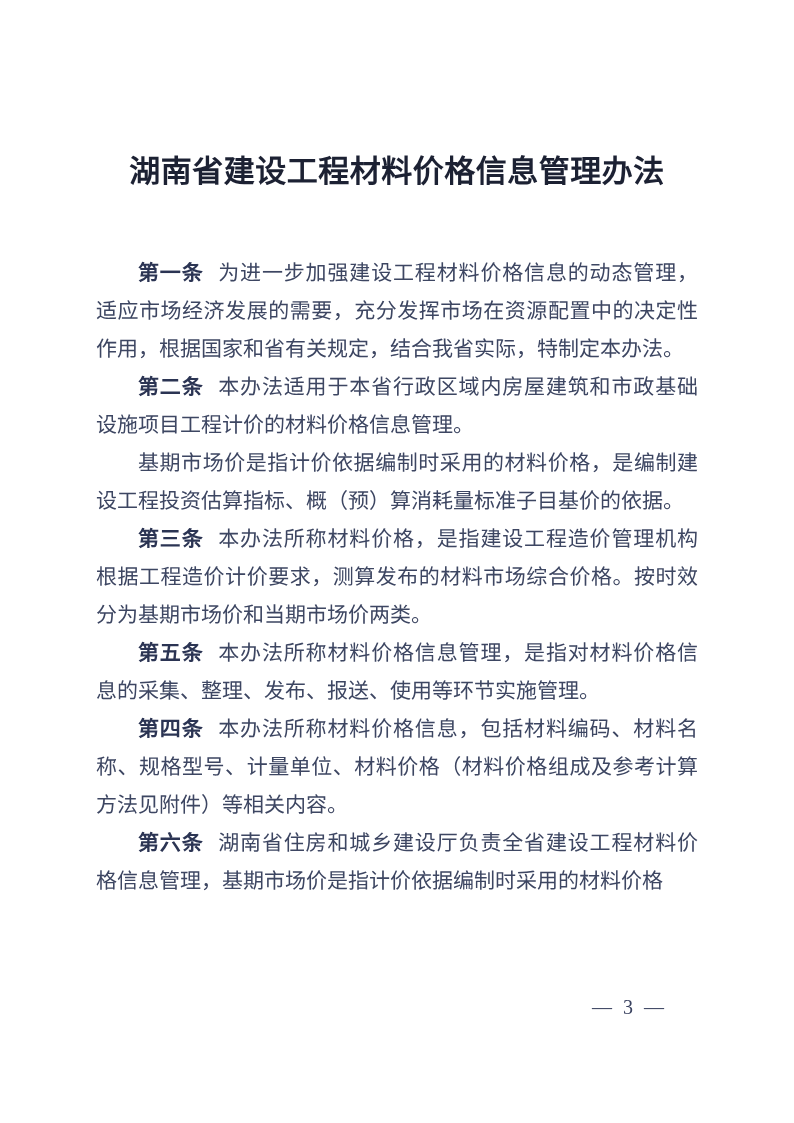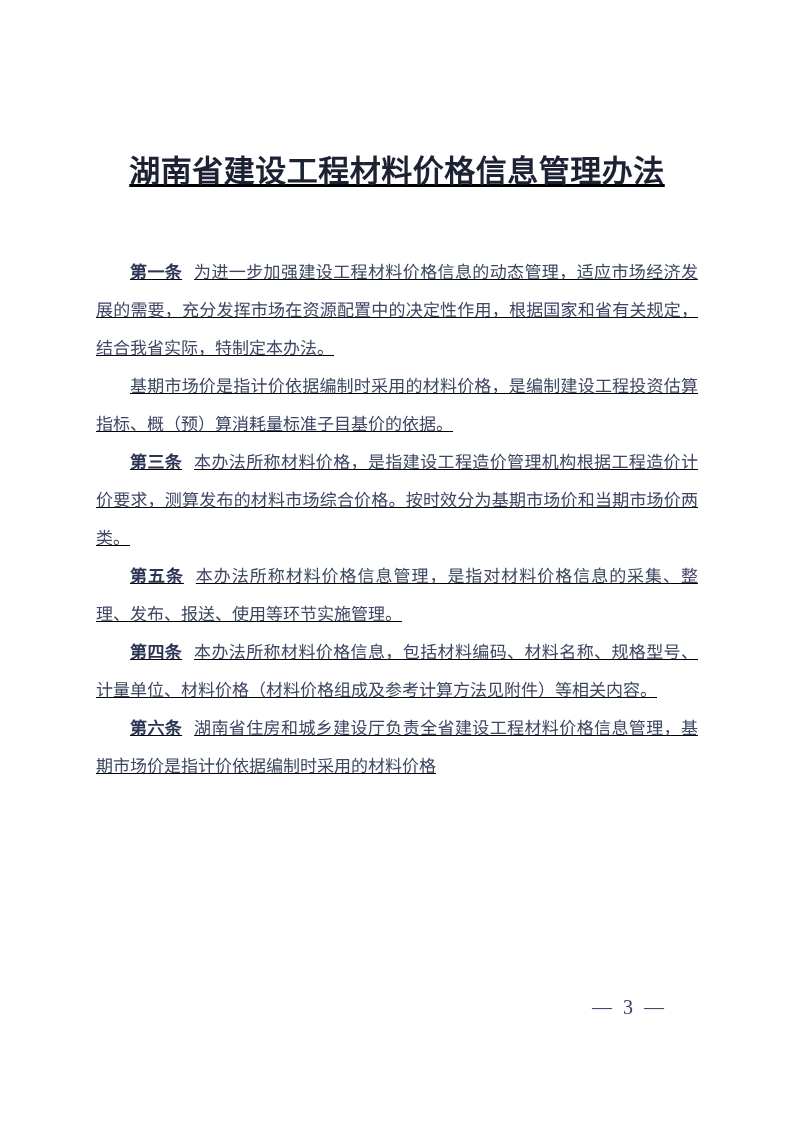--- a/index.html
+++ b/index.html
@@ -9,37 +9,36 @@
     background: #ffffff;
   }
   .page {
     position: relative;
     width: 794px;
     height: 1123px;
     margin: 0 auto;
     background: var(--page-background, #ffffff);
     overflow: hidden;
     font-family: "Liberation Serif", "DejaVu Serif", serif;
-    text-decoration: underline;
   }
   .doc-title {
     margin: 0;
     padding-top: 148px;
     text-align: center;
     font-size: 31px;
     line-height: 48px;
     font-weight: bold;
     letter-spacing: 0.5px;
     color: var(--title-text, #1c2133);
     font-family: "Liberation Serif", "DejaVu Serif", serif;
   }
   .doc-body {
     width: 602px;
     margin: 58px auto 13px auto;
-    font-size: 17px;
+    font-size: 21px;
     line-height: 38px;
     text-align: justify;
     color: var(--body-text, #3d4662);
   }
   .para {
     margin: 0;
     padding: 0;
     text-indent: 2em;
   }
   .article-label {
@@ -60,20 +59,21 @@
 </style>
 </head>
 <body>
 
 <div class="page">
   <h1 class="doc-title">湖南省建设工程材料价格信息管理办法</h1>
 
   <main class="doc-body">
   <p class="para"><b class="article-label">第一条</b><span class="para-text">为进一步加强建设工程材料价格信息的动态管理，适应市场经济发展的需要，充分发挥市场在资源配置中的决定性作用，根据国家和省有关规定，结合我省实际，特制定本办法。</span></p>
 
+  <p class="para"><b class="article-label">第二条</b><span class="para-text">本办法适用于本省行政区域内房屋建筑和市政基础设施项目工程计价的材料价格信息管理。</span></p>
 
   <p class="para"><span class="para-text">基期市场价是指计价依据编制时采用的材料价格，是编制建设工程投资估算指标、概（预）算消耗量标准子目基价的依据。</span></p>
 
   <p class="para"><b class="article-label">第三条</b><span class="para-text">本办法所称材料价格，是指建设工程造价管理机构根据工程造价计价要求，测算发布的材料市场综合价格。按时效分为基期市场价和当期市场价两类。</span></p>
 
 
   <p class="para"><b class="article-label">第五条</b><span class="para-text">本办法所称材料价格信息管理，是指对材料价格信息的采集、整理、发布、报送、使用等环节实施管理。</span></p>
 
   <p class="para"><b class="article-label">第四条</b><span class="para-text">本办法所称材料价格信息，包括材料编码、材料名称、规格型号、计量单位、材料价格（材料价格组成及参考计算方法见附件）等相关内容。</span></p>
 

